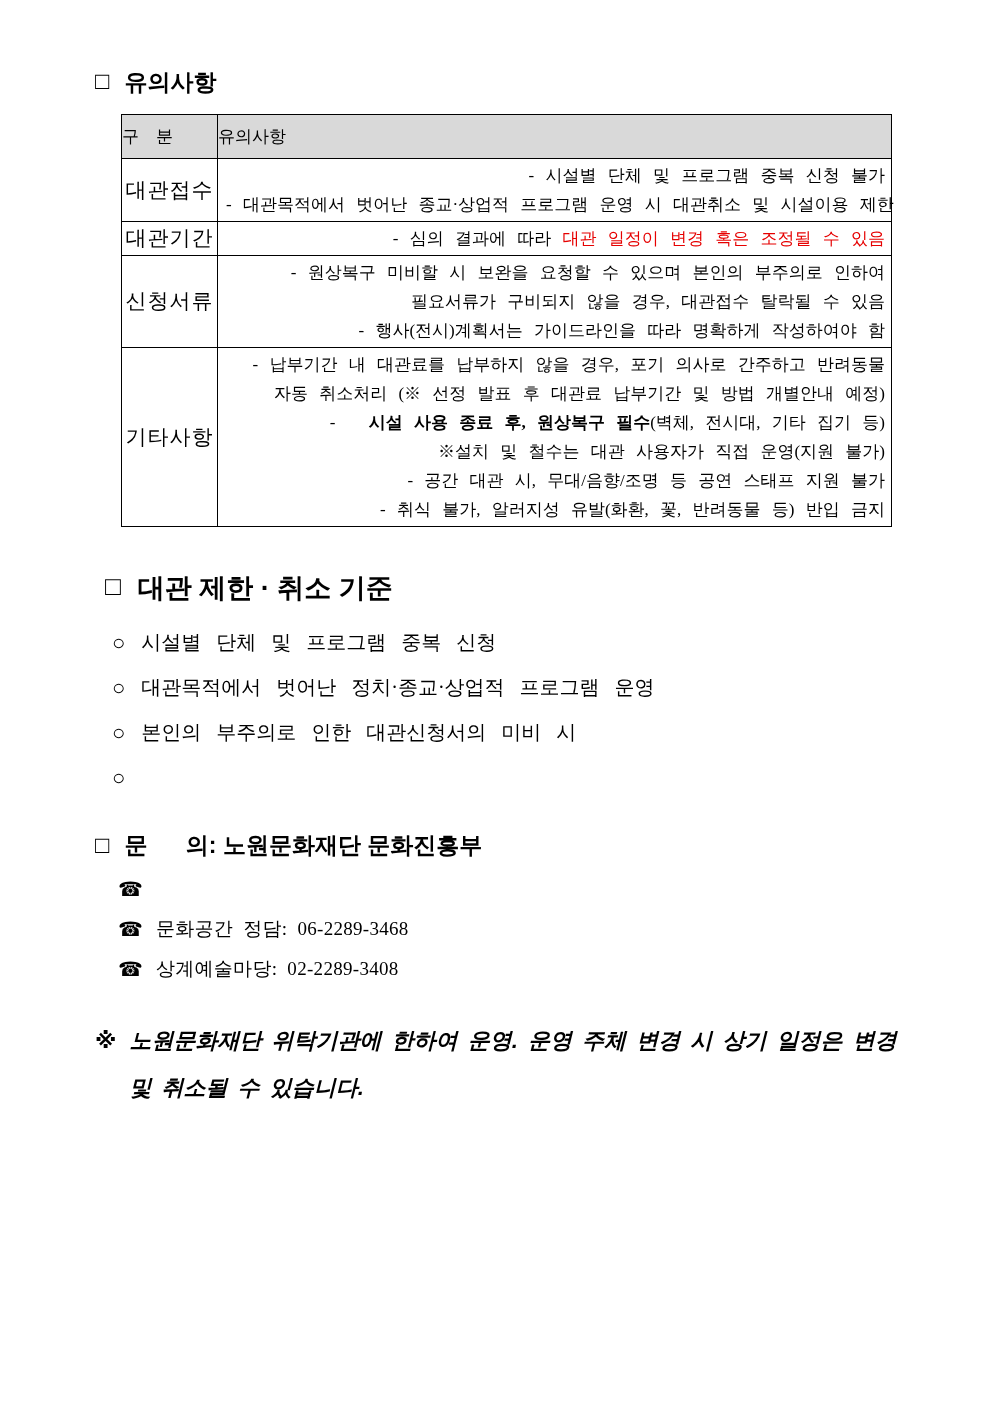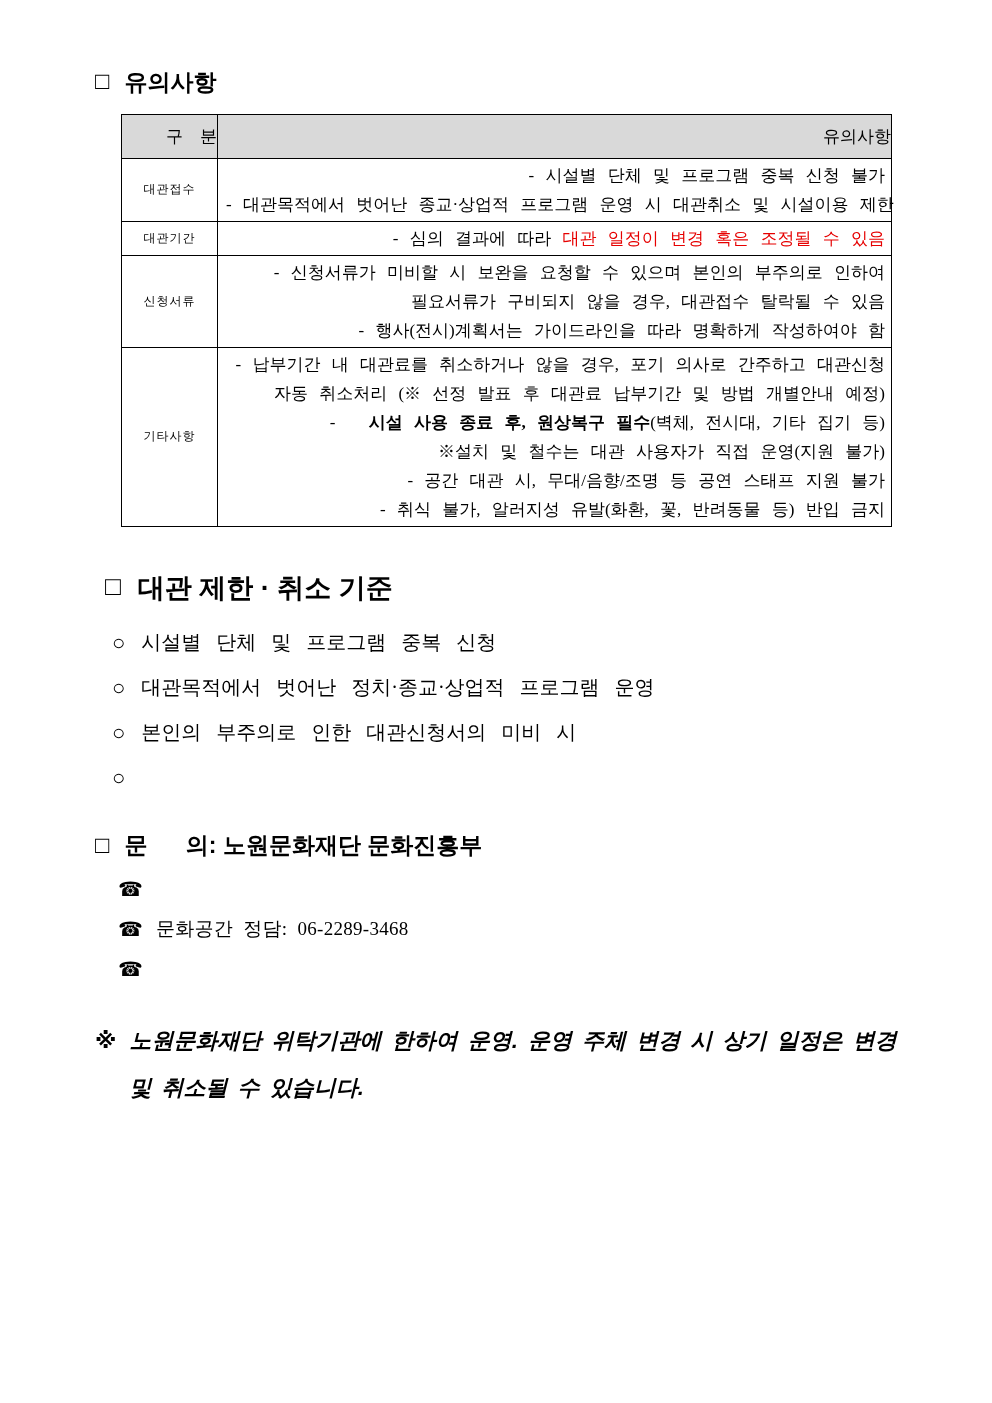--- a/index.html
+++ b/index.html
@@ -32,24 +32,24 @@
 
   
   table.notes{
     margin:18px 0 0 121px;width:771px;
     border-collapse:collapse;table-layout:fixed;
     font-size:17px;
   }
   table.notes th,table.notes td{border:1px solid var(--border);}
   table.notes th{
     background:var(--th-bg);height:44px;font-weight:normal;
-    text-align:right;white-space:pre;padding:0;
+    text-align:left;white-space:pre;padding:0;
   }
   th.col-cat,td.cat{width:96px;}
-  td.cat{text-align:center;vertical-align:middle;font-size:12px;letter-spacing:1px;padding:0 2px;}
+  td.cat{text-align:center;vertical-align:middle;font-size:21px;letter-spacing:1px;padding:0 2px;}
   td.content{padding:2px 6px 2px 8px;vertical-align:middle;text-align:right;}
   .cell-line{line-height:29px;word-spacing:7px;white-space:nowrap;}
   .cell-line.indent{padding-left:16px;}
   .red-bold{color:var(--red);font-weight:normal;}
   .bold{font-weight:bold;margin-left:22px;}
 
   
   .criteria-list{margin:16px 0 0 112px;font-size:20px;}
   .criteria-item{display:flex;gap:16px;align-items:flex-start;}
   .criteria-item .marker{font-size:22px;line-height:45px;}
@@ -95,29 +95,29 @@
         </tr>
         <tr>
           <td class="cat">대관기간</td>
           <td class="content">
             <div class="cell-line"><span>- 심의 결과에 따라 </span><span class="red-bold">대관 일정이 변경 혹은 조정될 수 있음</span></div>
           </td>
         </tr>
         <tr>
           <td class="cat">신청서류</td>
           <td class="content">
-            <div class="cell-line"><span>- 신청서류가 미비할 시 보완을 요청할 수 있으며 본인의 부주의로 인하여</span></div>
+            <div class="cell-line"><span>- 원상복구 미비할 시 보완을 요청할 수 있으며 본인의 부주의로 인하여</span></div>
             <div class="cell-line indent"><span>필요서류가 구비되지 않을 경우, 대관접수 탈락될 수 있음</span></div>
             <div class="cell-line"><span>- 행사(전시)계획서는 가이드라인을 따라 명확하게 작성하여야 함</span></div>
           </td>
         </tr>
         <tr>
           <td class="cat">기타사항</td>
           <td class="content">
-            <div class="cell-line"><span>- 납부기간 내 대관료를 취소하거나 않을 경우, 포기 의사로 간주하고 대관신청</span></div>
+            <div class="cell-line"><span>- 납부기간 내 대관료를 납부하지 않을 경우, 포기 의사로 간주하고 반려동물</span></div>
             <div class="cell-line indent"><span>자동 취소처리 (※ 선정 발표 후 대관료 납부기간 및 방법 개별안내 예정)</span></div>
             <div class="cell-line"><span>- </span><span class="bold">시설 사용 종료 후, 원상복구 필수</span><span>(벽체, 전시대, 기타 집기 등)</span></div>
             <div class="cell-line indent"><span>※설치 및 철수는 대관 사용자가 직접 운영(지원 불가)</span></div>
             <div class="cell-line"><span>- 공간 대관 시, 무대/음향/조명 등 공연 스태프 지원 불가</span></div>
             <div class="cell-line"><span>- 취식 불가, 알러지성 유발(화환, 꽃, 반려동물 등) 반입 금지</span></div>
           </td>
         </tr>
       </tbody>
   </table>
 
@@ -150,20 +150,21 @@
   <div class="contact-list">
       <div class="contact-item">
         <span class="marker">☎</span>
       </div>
       <div class="contact-item">
         <span class="marker">☎</span>
         <span class="txt">문화공간 정담: 06-2289-3468</span>
       </div>
       <div class="contact-item">
         <span class="marker">☎</span>
+        <span class="txt">상계예술마당: 02-2289-3408</span>
       </div>
     </div>
 
   <div class="footnote">
     <span class="marker">※</span>
     <span class="txt">노원문화재단 위탁기관에 한하여 운영. 운영 주체 변경 시 상기 일정은 변경 및 취소될 수 있습니다.</span>
   </div>
 
 </div>
 

